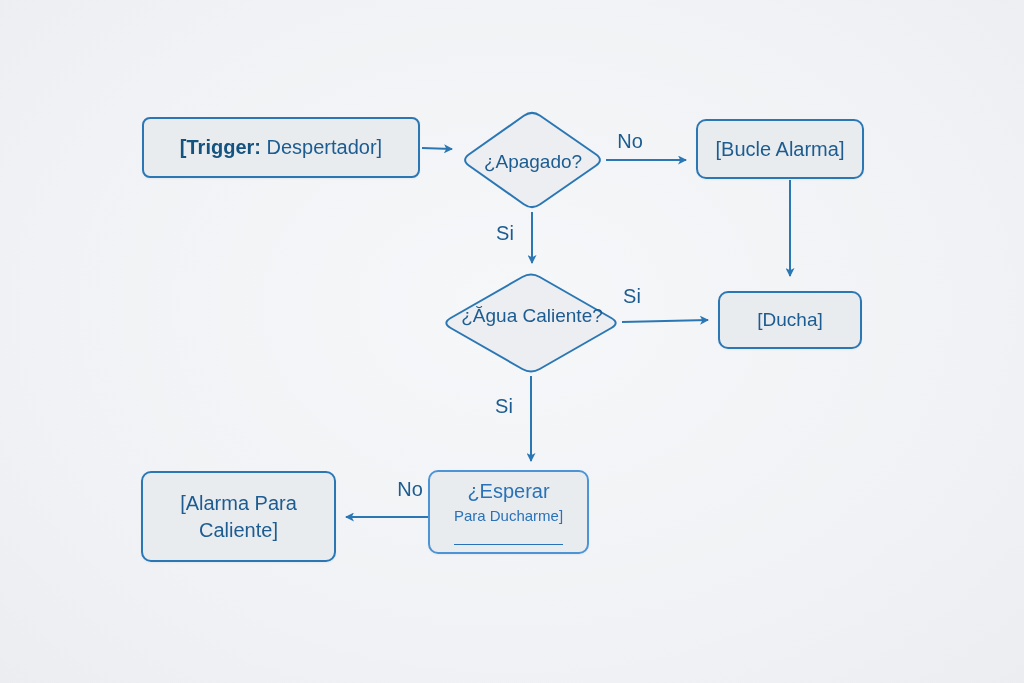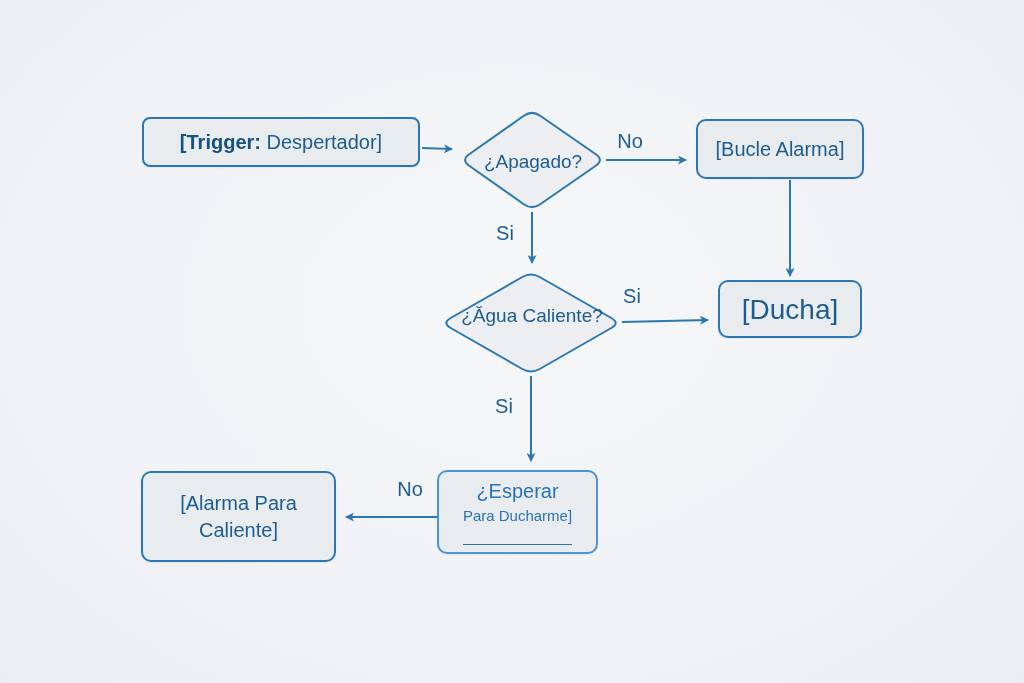--- a/index.html
+++ b/index.html
@@ -43,25 +43,25 @@
     background: var(--fill);
     border: 2px solid var(--border);
     border-radius: 10px;
     color: var(--text);
     font-size: 20px;
     line-height: 1.25;
     box-shadow: 0 1px 2px rgba(40,80,120,0.06);
   }
   .node .bold { font-weight: bold; color: var(--text_dark); }
 
-  #node-trigger  { left: 142px; top: 117px; width: 278px; height: 50px; border-radius: 8px; }
+  #node-trigger  { left: 142px; top: 117px; width: 278px; height: 61px; border-radius: 8px; }
   #node-bucle    { left: 696px; top: 119px; width: 168px; height: 60px; }
-  #node-ducha    { left: 718px; top: 280px; width: 144px; height: 58px; font-size: 28px; }
+  #node-ducha    { left: 718px; top: 291px; width: 144px; height: 58px; font-size: 19px; }
   #node-esperar-q{
-    left: 437px; top: 470px; width: 161px; height: 84px;
+    left: 428px; top: 470px; width: 161px; height: 84px;
     border-color: var(--border_light);
     color: var(--text_bright);
   }
   #node-esperar-q .q-line1 { font-size: 20px; }
   #node-esperar-q .q-line2 {
     font-size: 15px;
     margin-top: 3px;
     border-bottom: 1.5px solid var(--text_bright);
     padding-bottom: 18px;
   }

